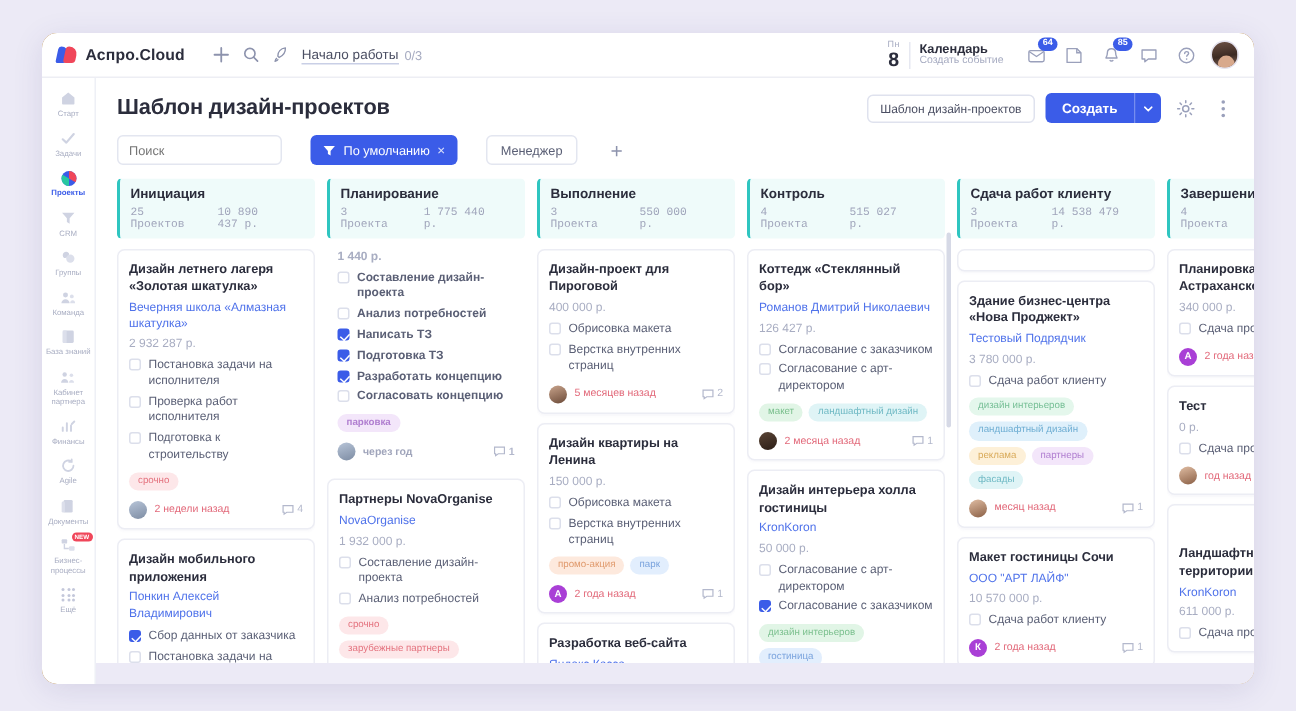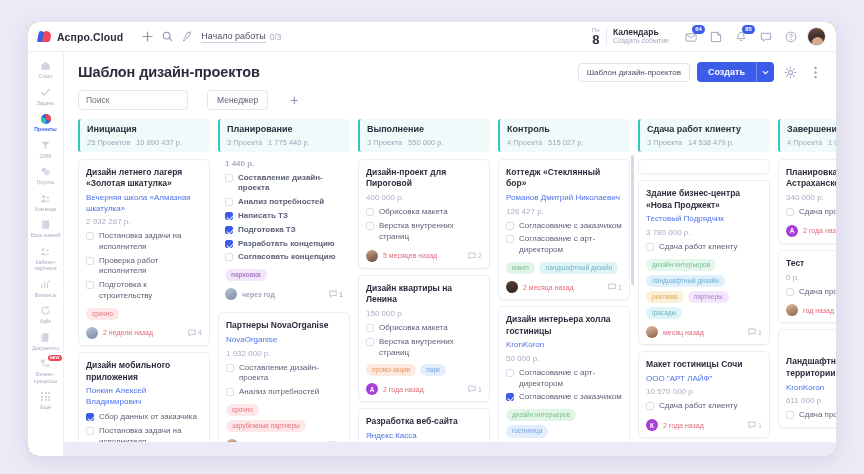--- a/index.html
+++ b/index.html
@@ -124,21 +124,21 @@
   .board{
     flex:1; display:flex; gap:8px; padding:0 0 0 14px; min-height:0;
     overflow:hidden; position:relative;
   }
   .col{ width:132px; flex:0 0 132px; display:flex; flex-direction:column; min-height:0;}
   .col-head{
     background:#effbfa; border-left:2.5px solid #2fc5c0; border-radius:3px;
     padding:5px 20px 5px 7px; margin-bottom:7px;
   }
   .col-title{ font-size:9px; font-weight:700; color:#2b2d3c; line-height:1.3;}
-  .col-meta{ font-size:7.5px; color:#a0a5bb; margin-top:2px; display:flex; gap:6px;}
+  .col-meta{ font-size:7.5px; color:#a0a5bb; margin-top:2px; display:flex; gap:20px;font-family:Liberation Mono, monospace;}
   .col-body{ flex:1; overflow:hidden; display:flex; flex-direction:column; gap:6px; padding-bottom:4px;}
 
   .card{
     background:#fff; border:1px solid #ecedf4; border-radius:5px; padding:7px 7px 6px;
     box-shadow:0 1px 2px rgba(80,80,130,.045);
   }
   .card.ghost{ border:none; box-shadow:none; background:transparent; padding-top:0;font-weight:bold;}
   .c-title{ font-size:8.5px; font-weight:600; color:#2b2d3c; line-height:1.38; }
   .c-client{ font-size:8px; color:#4f72ea; margin-top:3px; line-height:1.3;}
   .c-sum{ font-size:8px; color:#a8adc2; margin-top:3px;}
@@ -427,20 +427,27 @@
                 <circle cx="1.5" cy="2" r="1.2" fill="currentColor"></circle>
                 <circle cx="1.5" cy="6.5" r="1.2" fill="currentColor"></circle>
                 <circle cx="1.5" cy="11" r="1.2" fill="currentColor"></circle>
               </svg>
           </span>
         </div>
       </div>
 
       <div class="filter-row">
         <input class="search-box" placeholder="Поиск" style="">
+        <div class="filter-pill">
+          <svg width="9" height="9" viewBox="0 0 10 10">
+              <path d="M.8 1.4h8.4L6 5.2v3.4L4 7.4V5.2z" fill="#fff"></path>
+            </svg>
+          <span>По умолчанию</span>
+          <span class="x">×</span>
+        </div>
         <div class="mgr-pill">Менеджер</div>
         <span class="plus-btn">+</span>
       </div>
 
       <div class="board">
 
         <div class="col">
           <div class="col-head">
             <div class="col-title">Инициация</div>
             <div class="col-meta">

